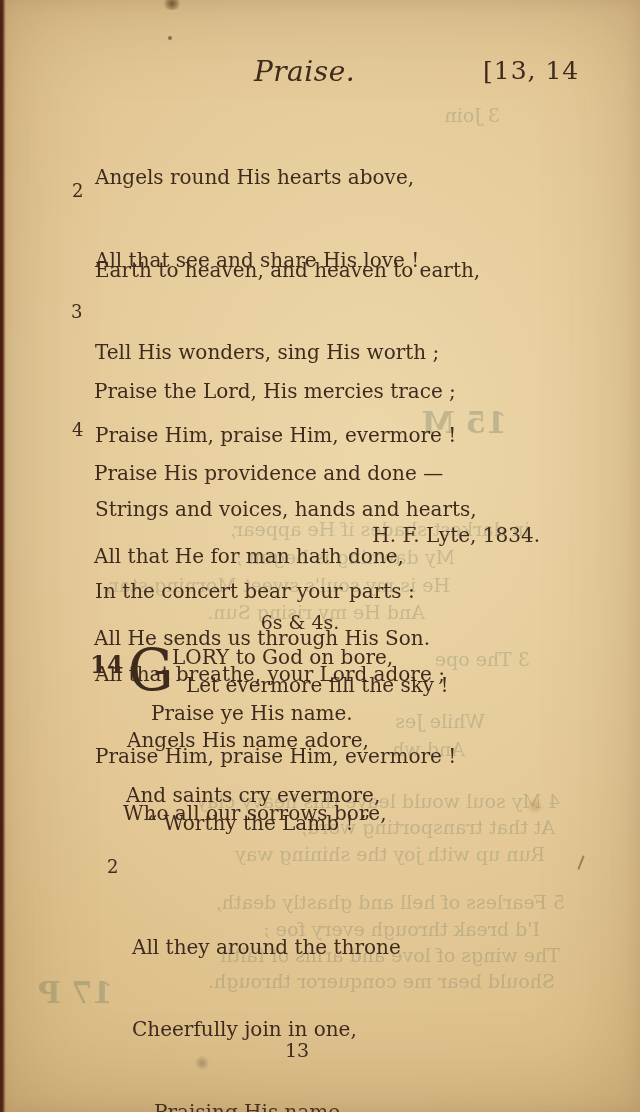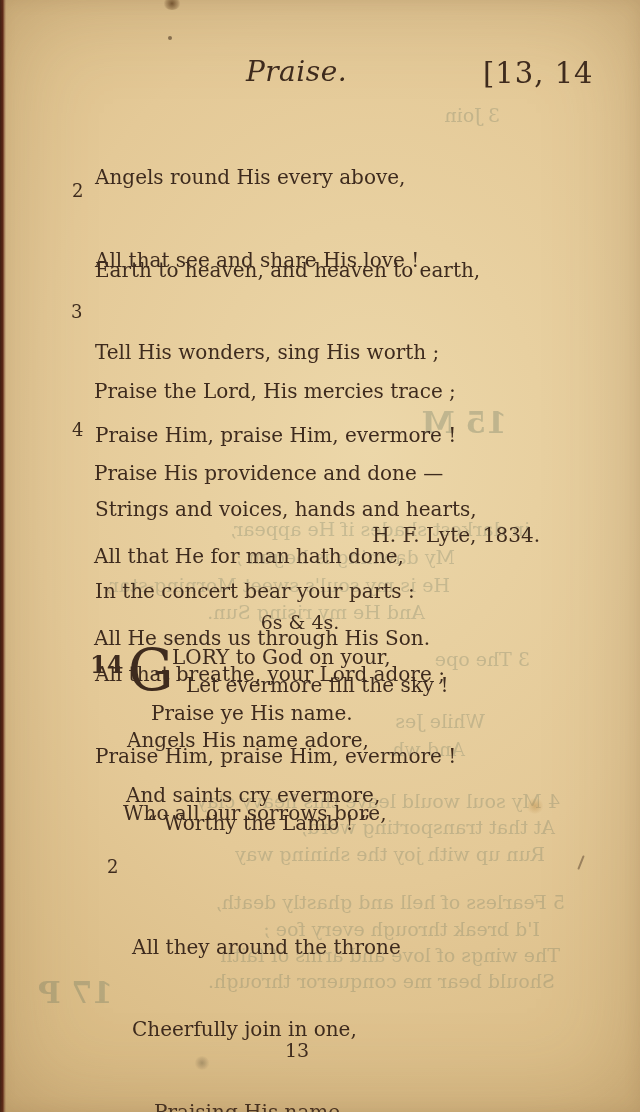--- a/index.html
+++ b/index.html
@@ -16,25 +16,25 @@
   .page::after{
     content:"";position:absolute;inset:0;pointer-events:none;
     box-shadow:inset 0 0 95px rgba(125,92,52,0.30), inset 0 0 16px rgba(125,92,52,0.15);
   }
   .spine{
     position:absolute;left:0;top:0;bottom:0;width:6px;
     background:linear-gradient(90deg,#30100a 0%,#531a10 45%,rgba(83,26,16,0.35) 75%,rgba(83,26,16,0) 100%);
   }
   
   .title{
-    position:absolute;top:55px;left:4px;width:585px;text-align:center;
+    position:absolute;top:55px;left:12px;width:585px;text-align:center;
     font-style:italic;font-size:28px;letter-spacing:0.5px;
   }
   .locator{
-    position:absolute;top:56px;left:483px;font-size:29px;letter-spacing:1px;white-space:pre;
+    position:absolute;top:56px;left:483px;font-size:25px;letter-spacing:1px;white-space:pre;
   }
   
   .stanza{position:absolute;font-size:20px;line-height:27.5px;white-space:pre;}
   .vnum{position:absolute;left:-23px;top:3px;font-size:18px;}
   .h13s1{left:95px;top:109px;}
   .h13v2{left:95px;top:174px;}
   .h13v3{left:94px;top:295px;}
   .h13v4{left:95px;top:413px;}
   .attrib{
     position:absolute;top:523px;left:0;width:540px;text-align:right;
@@ -113,21 +113,21 @@
     <div class="frag f16">Should bear me conqueror through.</div>
     <div class="frag big f17">17 P</div>
   </div>
 
   <div class="spine"></div>
 
   <div class="title">Praise.</div>
   <div class="locator">[13, 14</div>
 
   <div class="stanza h13s1">
-    <div class="line">Angels round His every above,</div>
+    <div class="line">Angels round His hearts above,</div>
     <div class="line">All that see and share His love !</div>
   </div>
 
   <div class="stanza h13v2">
     <span class="vnum">2</span>
     <div class="line">Earth to heaven, and heaven to earth,</div>
     <div class="line">Tell His wonders, sing His worth ;</div>
     <div class="line">Praise Him, praise Him, evermore !</div>
   </div>
 
@@ -146,21 +146,21 @@
     <div class="line">All that breathe, your Lord adore ;</div>
     <div class="line">Praise Him, praise Him, evermore !</div>
   </div>
 
   <div class="attrib"><span class="author">H. F. Lyte</span><span>, 1834.</span></div>
 
   <div class="meter">6s &amp; 4s.</div>
   <div class="h14num">14</div>
   <div class="dropcap">G</div>
 
-  <div class="h14line h14l1">LORY to God on your,</div>
+  <div class="h14line h14l1">LORY to God on bore,</div>
   <div class="h14line h14l2">Let evermore fill the sky !</div>
   <div class="h14line h14l3">Praise ye His name.</div>
   <div class="h14line h14l4">Angels His name adore,</div>
   <div class="h14line h14l5">Who all our sorrows bore,</div>
   <div class="h14line h14l6">And saints cry evermore,</div>
   <div class="h14line h14l7">“ Worthy the Lamb ! ”</div>
 
   <div class="stanza h14v2">
     <span class="vnum">2</span>
     <div class="line">All they around the throne</div>

